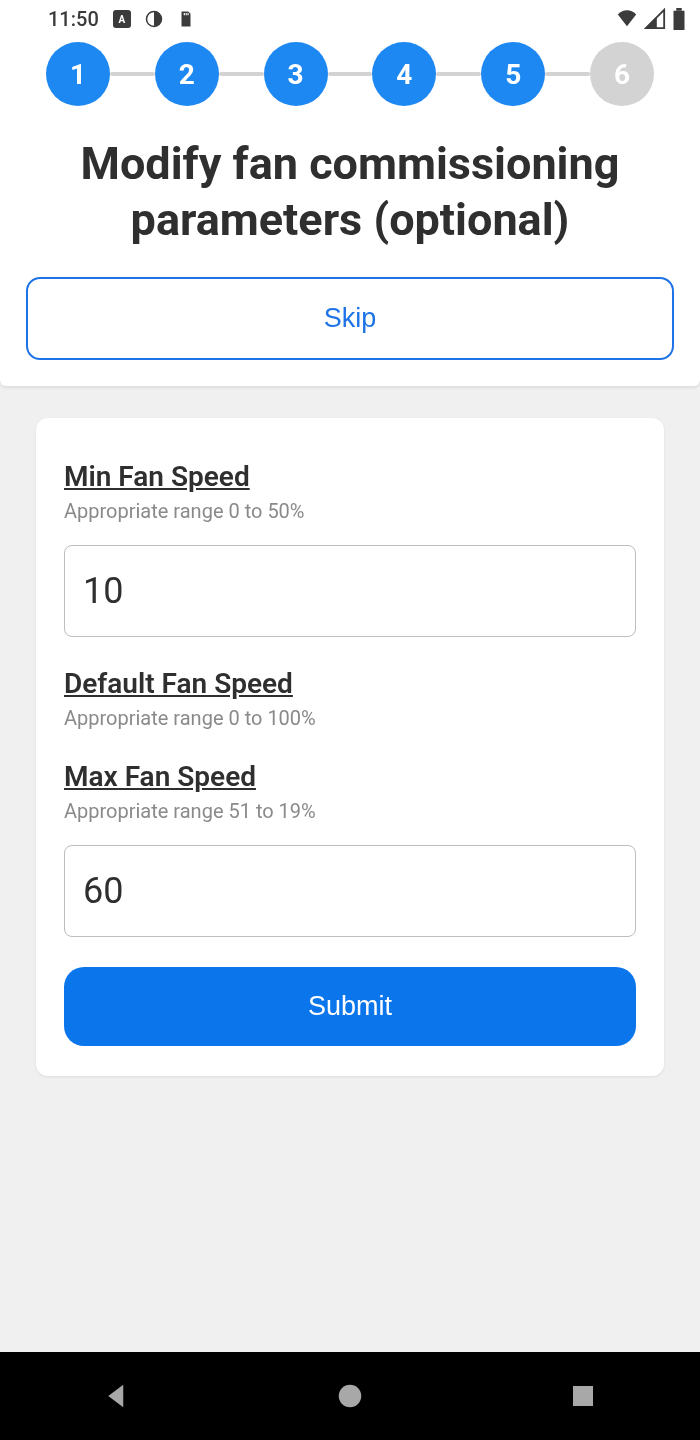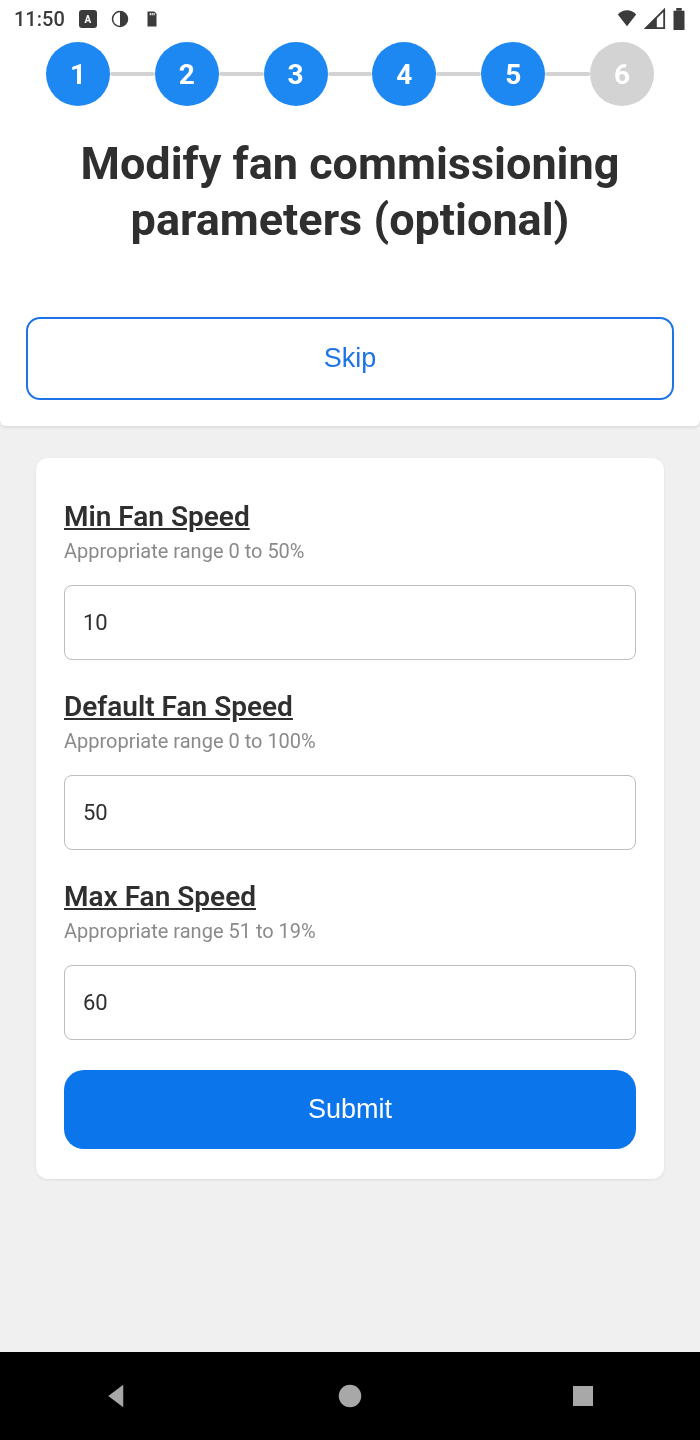--- a/index.html
+++ b/index.html
@@ -1,39 +1,39 @@
 <!DOCTYPE html>
 <html><head>
   <meta charset="utf-8">
   <style>
     * { box-sizing: border-box; margin: 0; padding: 0; }
     html, body { width: 700px; height: 1440px; font-family: Roboto, -apple-system, "Segoe UI", Arial, sans-serif; background: #f0f0f0; overflow: hidden; }
     
     .status-bar { position: relative; background: #fff; height: 34px; padding: 4px 14px 0 14px; display: flex; align-items: center; justify-content: space-between; font-size: 20px; color: #3b3b3b; }
-    .status-left { display: flex; align-items: center; gap: 14px; }
+    .status-left { display: flex; align-items: center; gap: 14px; margin-left: 34px; }
     .status-right { display: flex; align-items: center; gap: 6px; }
     .clock { font-weight: 500; }
     .sb-icon { display: inline-flex; width: 18px; height: 18px; }
     .sb-badge { width: 18px; height: 18px; background: #3b3b3b; border-radius: 3px; display: inline-flex; align-items: center; justify-content: center; }
     .sb-badge span { color: #fff; font-size: 10px; font-weight: 700; }
     
     .header-card { background: #fff; padding: 0 26px 26px 26px; border-radius: 0 0 6px 6px; box-shadow: 0 2px 3px rgba(0,0,0,.08); }
     .stepper { display: flex; align-items: center; justify-content: center; padding: 8px 20px 30px 20px; }
     .step { width: 64px; height: 64px; border-radius: 50%; display: flex; align-items: center; justify-content: center; font-size: 28px; font-weight: 700; color: #fff; flex: 0 0 auto; }
     .step.active { background: #1e88f2; }
     .step.inactive { background: #d3d3d3; color: #fff; }
     .conn { flex: 1 1 auto; height: 4px; background: #d3d3d3; border-radius: 2px; }
     .page-title { font-size: 45px; font-weight: 700; text-align: center; color: #2f2f2f; line-height: 1.25; padding: 0 6px 28px 6px; }
-    .skip-btn { display: block; width: 100%; padding: 24px 3px; border: 2px solid #1e74e6; border-radius: 14px; background: #fff; color: #1e74e6; font-size: 27px; font-weight: 500; text-align: center; cursor: pointer; margin-top: 40px; }
+    .skip-btn { display: block; width: 100%; padding: 24px 3px; border: 2px solid #1e74e6; border-radius: 14px; background: #fff; color: #1e74e6; font-size: 27px; font-weight: 500; text-align: center; cursor: pointer; }
     
     .form-card { margin: 32px 36px 0 36px; background: #fff; border-radius: 12px; box-shadow: 0 1px 3px rgba(0,0,0,.08); padding: 42px 28px 30px 28px; }
     .field { margin-bottom: 30px; }
     .field-label { font-size: 28px; font-weight: 600; color: #2f2f2f; margin-bottom: 6px; text-decoration: underline; }
     .field-hint { font-size: 20px; color: #8a8a8a; margin-bottom: 22px; }
-    .text-input { width: 100%; border: 1px solid #bdbdbd; border-radius: 8px; padding: 24px 18px; font-size: 22px; color: #2f2f2f; background: #fff; font-family: inherit; }
+    .text-input { width: 100%; border: 1px solid #bdbdbd; border-radius: 8px; padding: 24px 18px; font-size: 36px; color: #2f2f2f; background: #fff; font-family: inherit; }
     .submit-btn { width: 100%; background: #0b75ec; color: #fff; border: none; border-radius: 20px; font-size: 27px; font-weight: 500; padding: 24px 10px; cursor: pointer; }
     
     .nav-bar { position: absolute; left: 0; right: 0; bottom: 0; height: 88px; background: #000; display: flex; align-items: center; justify-content: space-around; }
     .nav-icon { width: 30px; height: 30px; display: inline-flex; }
     .page-root { position: relative; width: 700px; height: 1440px; }
   </style>
 </head>
 <body>
 <div class="page-root">
 
@@ -99,21 +99,20 @@
 
   <div class="form-card">
     <div class="field">
       <div class="field-label">Min Fan Speed</div>
       <div class="field-hint">Appropriate range 0 to 50%</div>
       <input class="text-input" type="text" value="10" style="">
     </div>
     <div class="field">
       <div class="field-label">Default Fan Speed</div>
       <div class="field-hint">Appropriate range 0 to 100%</div>
-      <input class="text-input" type="text" value="50" style="">
     </div>
     <div class="field">
       <div class="field-label">Max Fan Speed</div>
       <div class="field-hint">Appropriate range 51 to 19%</div>
       <input class="text-input" type="text" value="60" style="">
     </div>
     <button class="submit-btn">Submit</button>
   </div>
 
   <div class="nav-bar">

